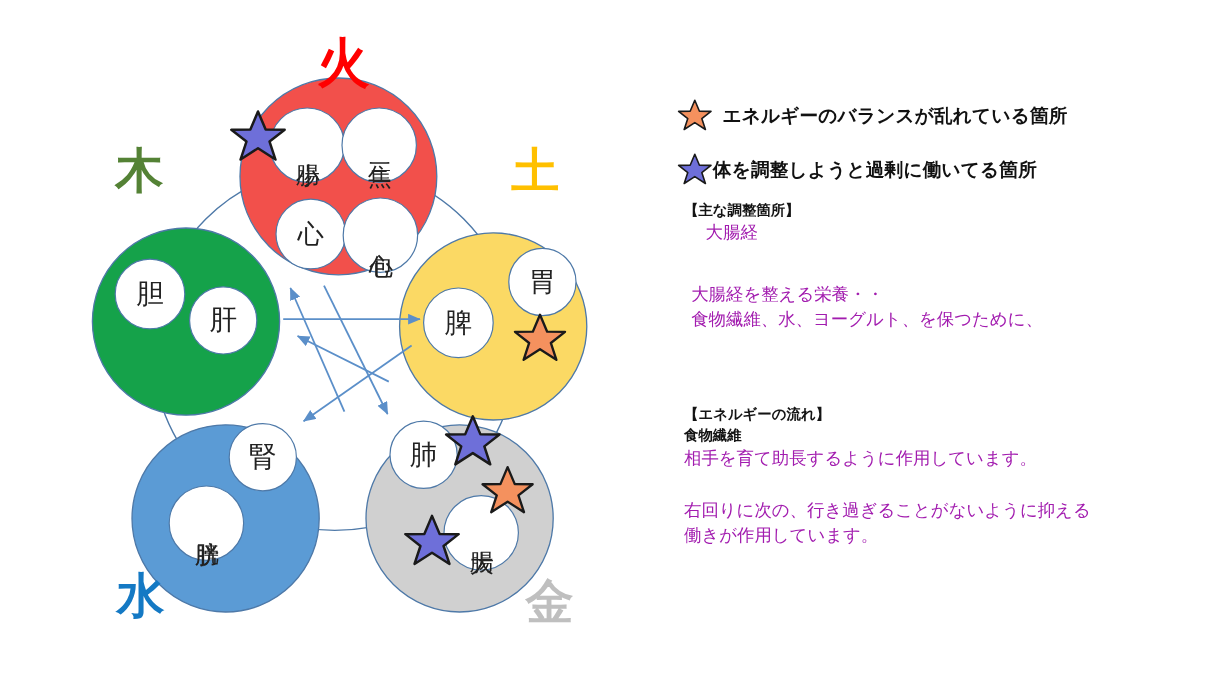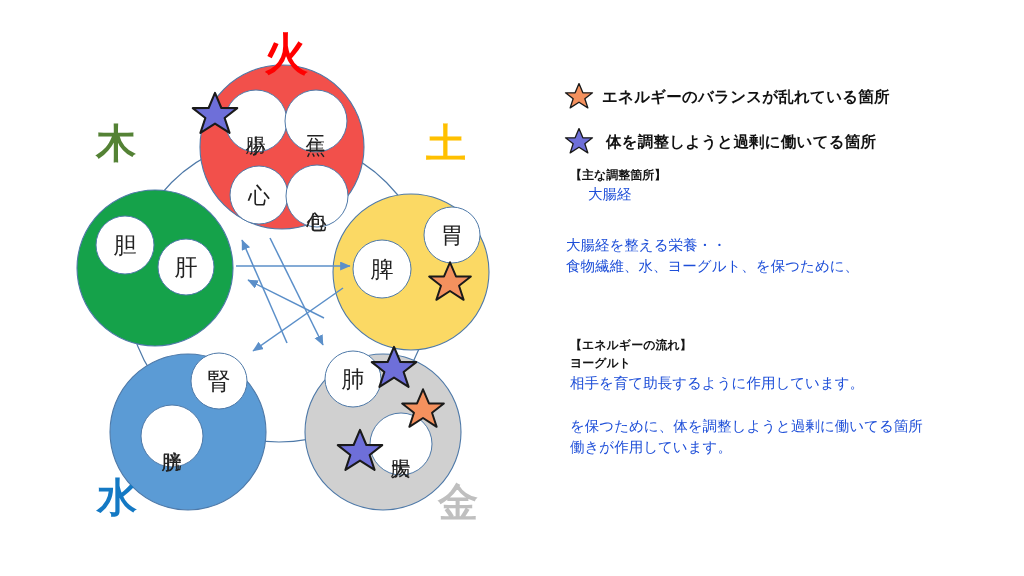--- a/index.html
+++ b/index.html
@@ -14,21 +14,21 @@
 
   .legend-row{display:flex;align-items:center;gap:8px;}
   .legend-text{
     font-size:15.5px;font-weight:bold;color:#111111;letter-spacing:0.2px;
     white-space:nowrap;
   }
   .legend-star{flex:0 0 auto;}
 
   .blk{position:absolute;left:0;}
   .hd{font-size:12px;font-weight:bold;color:#141414;margin:0;line-height:1.45;white-space:nowrap;}
-  .bd{font-size:14.5px;font-weight:normal;color:#1d4ed8;margin:0;line-height:1.48;white-space:nowrap;}
+  .bd{font-size:14.5px;font-weight:normal;color:#a21caf;margin:0;line-height:1.48;white-space:nowrap;}
   .bd.indent{padding-left:18px;}
 </style>
 </head>
 <body>
 
 <div id="stage">
 
   <div id="diagram">
     <svg width="560" height="576" viewBox="0 0 560 576">
       <defs>
@@ -114,40 +114,40 @@
 
   <div id="panel">
 
     <div class="blk legend-row" style="top:82px;left:8px;">
       <svg class="legend-star" width="30" height="30" viewBox="-19 -19 38 38">
         <path d="M0,-17 L4.9,-5.4 L17.1,-5.3 L7.4,2.3 L11.2,13.8 L0,6.6 L-11.2,13.8 L-7.4,2.3 L-17.1,-5.3 L-4.9,-5.4 Z" fill="#F4915E" stroke="#1A1A1A" stroke-width="1.7" stroke-linejoin="round"></path>
       </svg>
       <span class="legend-text">エネルギーのバランスが乱れている箇所</span>
     </div>
 
-    <div class="blk legend-row" style="top:127px;left:8px;gap:12px;font-family:Liberation Mono, monospace;">
+    <div class="blk legend-row" style="top:127px;left:8px;gap:0;font-family:Liberation Mono, monospace;">
       <svg class="legend-star" width="30" height="30" viewBox="-19 -19 38 38">
         <path d="M0,-17 L4.9,-5.4 L17.1,-5.3 L7.4,2.3 L11.2,13.8 L0,6.6 L-11.2,13.8 L-7.4,2.3 L-17.1,-5.3 L-4.9,-5.4 Z" fill="#6E6FD9" stroke="#1A1A1A" stroke-width="1.7" stroke-linejoin="round"></path>
       </svg>
       <span class="legend-text">体を調整しようと過剰に働いてる箇所</span>
     </div>
 
     <div class="blk" style="top:167px;left:14px;">
       <p class="hd">【主な調整箇所】</p>
       <p class="bd indent">大腸経</p>
     </div>
 
-    <div class="blk" style="top:236px;left:10px;font-family:Liberation Mono, monospace;">
+    <div class="blk" style="top:236px;left:20px;">
       <p class="bd">大腸経を整える栄養・・</p>
       <p class="bd">食物繊維、水、ヨーグルト、を保つために、</p>
     </div>
 
     <div class="blk" style="top:337px;left:14px;font-family:Liberation Serif, serif;">
       <p class="hd">【エネルギーの流れ】</p>
-      <p class="hd" style="margin-top:1px;">ヨーグルト</p>
+      <p class="hd" style="margin-top:1px;">食物繊維</p>
       <p class="bd">相手を育て助長するように作用しています。</p>
       <p class="bd" style="visibility:hidden;">&nbsp;</p>
-      <p class="bd">を保つために、体を調整しようと過剰に働いてる箇所</p>
+      <p class="bd">右回りに次の、行き過ぎることがないように抑える</p>
       <p class="bd">働きが作用しています。</p>
     </div>
 
   </div>
 </div>
 
 </body></html>

